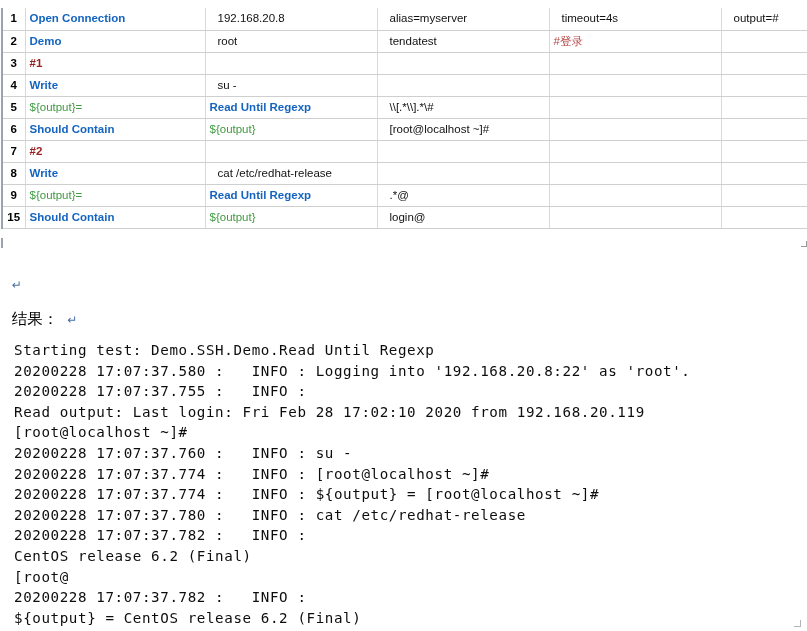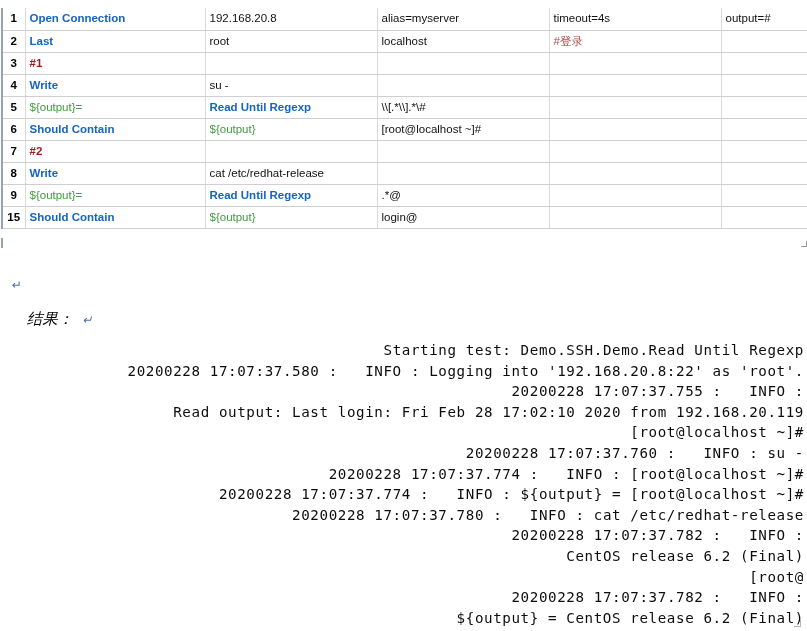--- a/index.html
+++ b/index.html
@@ -64,21 +64,21 @@
   
   td.tint      { background: #f4f4f4; }
   td.gray      { background: #c6c6c6; }
   td.white     { background: #ffffff; }
 
   
   .kw      { color: #1565c0; font-weight: bold; margin-top: 44px; }
   .var     { color: #3f9a3f; text-align: center; }
   .cmt     { color: #9c2020; font-weight: bold; }
   .cmt-cn  { color: #b34747; }
-  .plain   { color: #111111; }
+  .plain   { color: #111111; margin-left: 8px; }
 
   
   .grid-bottom {
     position: absolute;
     left: 1px;
     top: 238px;
     width: 806px;
     height: 10px;
     border-left: 2px solid #9aa4b0;
     box-sizing: border-box;
@@ -104,41 +104,40 @@
   .pilcrow {
     color: #4a6fa5;
     font-size: 12px;
   }
   #para-empty {
     left: 5px;
     top: 264px;
     font-size: 12px;
   }
   #para-result {
-    left: 18px;
+    left: 3px;
     top: 291px;
     font-size: 15.5px;
-    font-style: italic;
   }
   #para-result .pilcrow { font-size: 12px; margin-left: 9px; }
 
   
   .console {
     position: absolute;
     left: 14px;
     top: 340px;
     width: 790px;
     font-family: "DejaVu Sans Mono", "Liberation Mono", monospace;
     font-size: 14.2px;
     line-height: 20.6px;
     letter-spacing: 0.6px;
     color: #0d0d0d;
     white-space: pre;
   }
-  .console .ln { display: block; text-align: right; }
+  .console .ln { display: block; }
 
   
   .corner-mark {
     position: absolute;
     right: 6px;
     bottom: 4px;
     width: 6px;
     height: 6px;
     border-right: 1px solid #b5b5b5;
     border-bottom: 1px solid #b5b5b5;
@@ -161,23 +160,23 @@
         <tr>
           <td class="rownum">1</td>
           <td class="white"><span class="kw">Open Connection</span></td>
           <td class="white"><span class="plain">192.168.20.8</span></td>
           <td class="white"><span class="plain">alias=myserver</span></td>
           <td class="white"><span class="plain">timeout=4s</span></td>
           <td class="white"><span class="plain">output=#</span></td>
         </tr>
         <tr>
           <td class="rownum">2</td>
-          <td class="white"><span class="kw">Last</span></td>
+          <td class="white"><span class="kw">Demo</span></td>
           <td class="white"><span class="plain">root</span></td>
-          <td class="white"><span class="plain">localhost</span></td>
+          <td class="white"><span class="plain">tendatest</span></td>
           <td class="white"><span class="cmt-cn">#登录</span></td>
           <td class="tint"><span class="plain"></span></td>
         </tr>
         <tr>
           <td class="rownum">3</td>
           <td class="white"><span class="cmt">#1</span></td>
           <td class="white"><span class="plain"></span></td>
           <td class="white"><span class="plain"></span></td>
           <td class="white"><span class="plain"></span></td>
           <td class="white"><span class="plain"></span></td>

